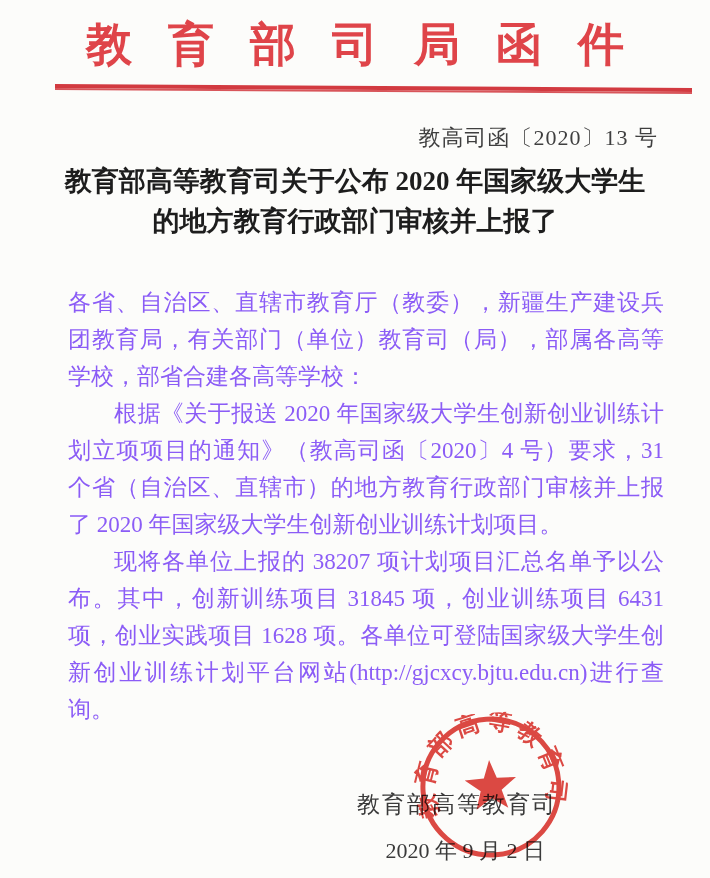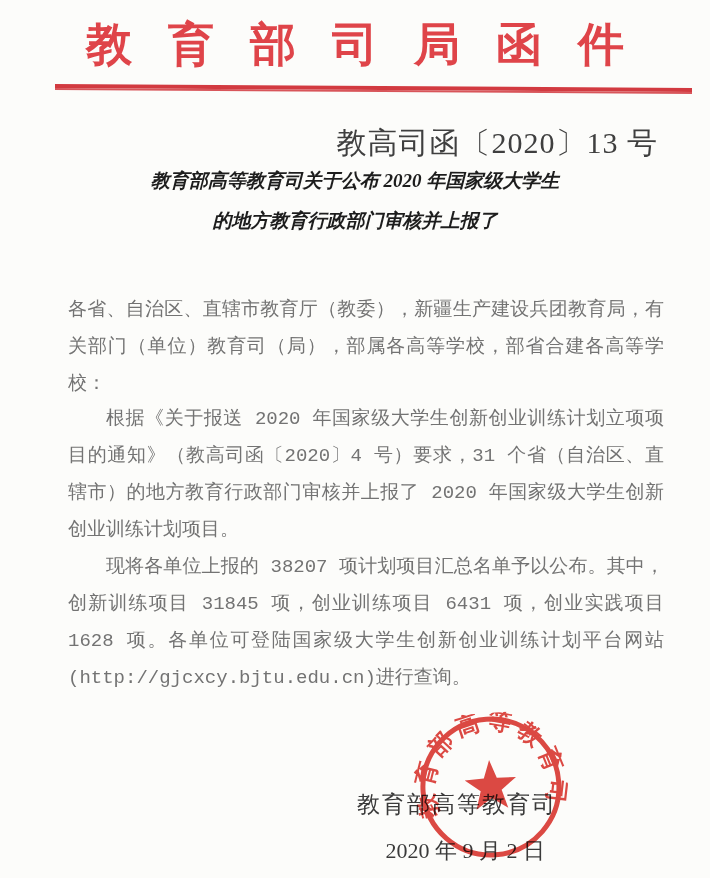--- a/index.html
+++ b/index.html
@@ -28,45 +28,44 @@
     position: absolute;
     top: 86px; left: 55px; width: 637px;
     border-top: 4px solid #d23a40;
     height: 3px;
     border-bottom: 2px solid #d8555a;
     transform: rotate(0.35deg);
   }
   .doc-number {
     position: absolute;
     top: 123px; right: 52px;
-    font-size: 30px;
+    font-size: 22px;
     color: #3f3f3f;
     letter-spacing: 1px;
     white-space: nowrap;
   }
   .doc-title {
     position: absolute;
     top: 161px; left: 0; right: 0;
     text-align: center;
-    font-size: 19px;
+    font-size: 27px;
     font-weight: bold;
     color: #1d1d1d;
     line-height: 40px;
-    font-style: italic;
   }
   .body-text {
     position: absolute;
-    top: 290px; left: 68px; width: 596px;
-    font-size: 19px;
+    top: 284px; left: 68px; width: 596px;
+    font-size: 23px;
     line-height: 37px;
-    color: #737373;
+    color: #8b5cf6;
     text-align: justify;
   }
   .body-text p { margin: 0; }
-  .body-text p.indent { text-indent: 2em; font-family: Liberation Mono, monospace; }
+  .body-text p.indent { text-indent: 2em; }
   .signature-org {
     position: absolute;
     top: 789px; right: 153px;
     font-size: 23px;
     color: #3a3a3a;
     letter-spacing: 2px;
     white-space: nowrap;
   }
   .signature-date {
     position: absolute;

